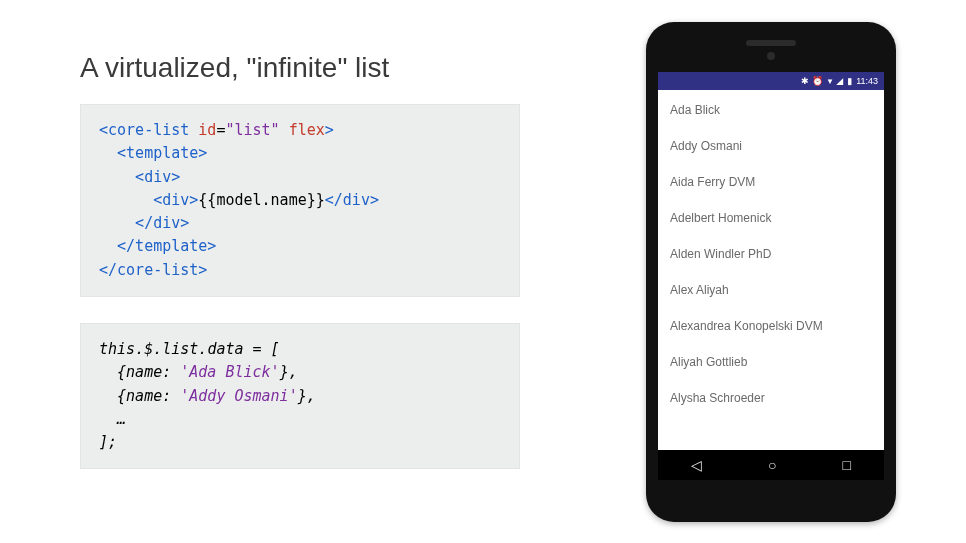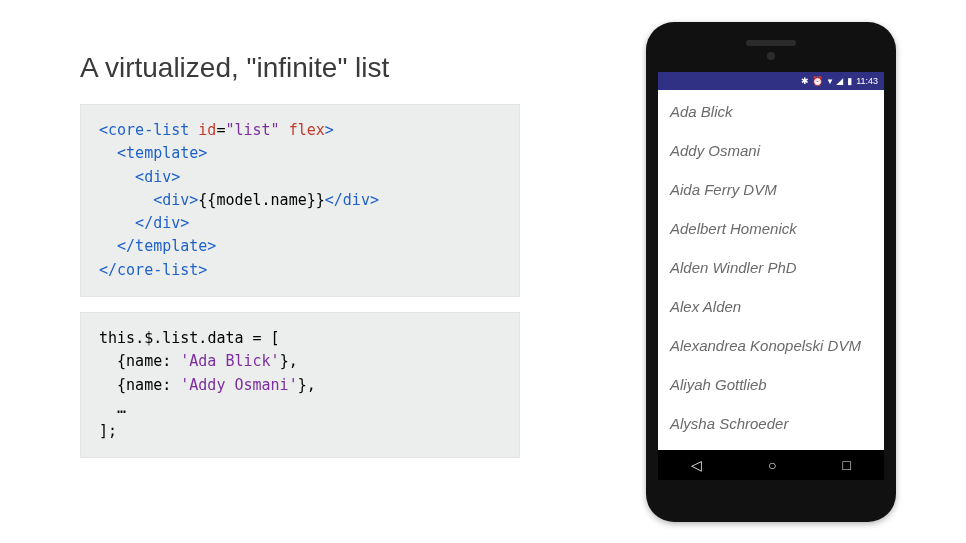--- a/index.html
+++ b/index.html
@@ -26,21 +26,21 @@
     background: #eceded;
     border: 1px solid #e4e4e4;
     padding: 14px 18px;
     font-family: "Menlo", "Consolas", monospace;
     font-size: 15px;
     line-height: 1.55;
     color: #000;
     white-space: pre;
   }
   .block1 { top: 104px; }
-  .block2 { top: 312px; }
+  .block2 { top: 323px; font-style: italic; }
   .tok-tag   { color: #1e62c9; }
   .tok-attr  { color: #c23b2b; }
   .tok-op    { color: #000; }
   .tok-str   { color: #7d2e9e; }
   .tok-kw    { color: #000; }
   .tok-prop  { color: #000; }
 
   
   .phone {
     position: absolute;
@@ -88,25 +88,24 @@
     padding: 0 6px;
     gap: 4px;
   }
   .status-bar .ico { font-size: 9px; line-height: 1; }
   .name-list {
     flex: 1;
     overflow: hidden;
     padding-top: 2px;
   }
   .name-item {
-    font-size: 15px;
+    font-size: 12px;
     color: #6a6a6a;
     padding: 11px 12px;
     border-bottom: 0;
-    font-style: italic;
   }
   .nav-bar {
     height: 30px;
     background: #000;
     color: #fff;
     display: flex;
     align-items: center;
     justify-content: space-around;
     font-size: 14px;
   }
@@ -140,21 +139,21 @@
       <span class="ico">◢</span>
       <span class="ico">▮</span>
       <span>11:43</span>
     </div>
     <div class="name-list">
       <div class="name-item">Ada Blick</div>
       <div class="name-item">Addy Osmani</div>
       <div class="name-item">Aida Ferry DVM</div>
       <div class="name-item">Adelbert Homenick</div>
       <div class="name-item">Alden Windler PhD</div>
-      <div class="name-item">Alex Alden</div>
+      <div class="name-item">Alex Aliyah</div>
       <div class="name-item">Alexandrea Konopelski DVM</div>
       <div class="name-item">Aliyah Gottlieb</div>
       <div class="name-item">Alysha Schroeder</div>
     </div>
     <div class="nav-bar">
       <span>◁</span>
       <span>○</span>
       <span>□</span>
     </div>
   </div>

